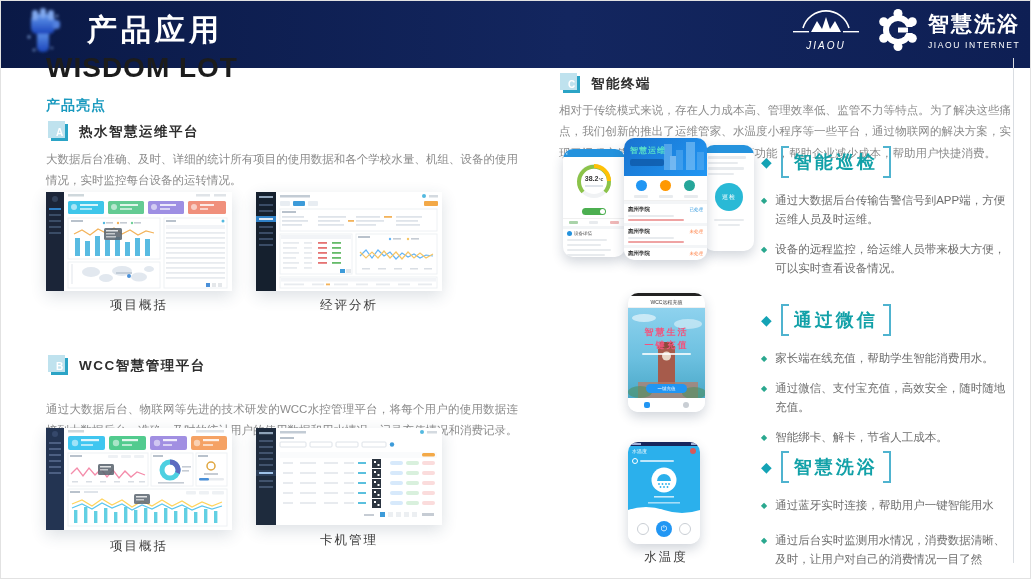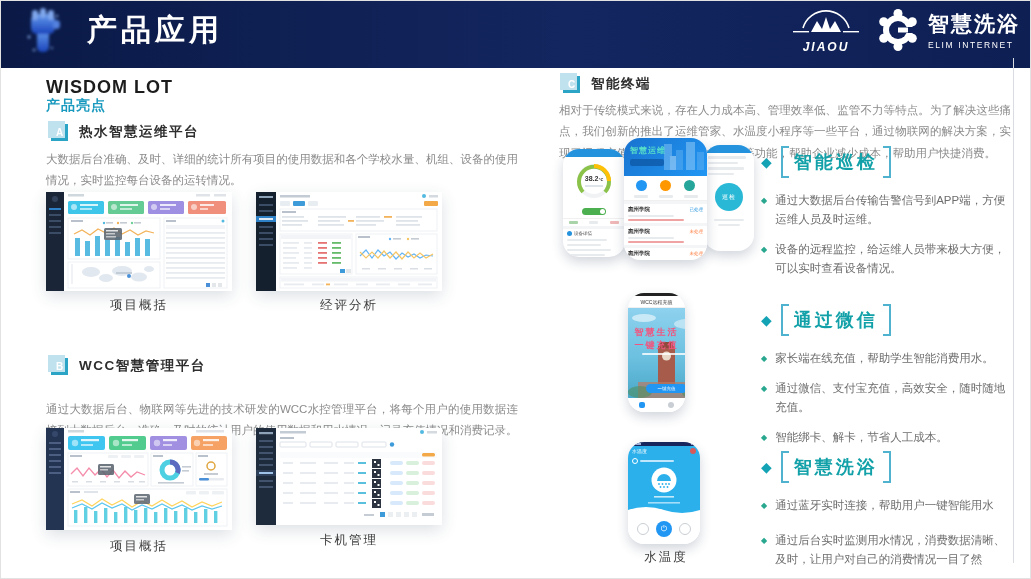--- a/index.html
+++ b/index.html
@@ -4,27 +4,27 @@
 <style>
   html,body{margin:0;padding:0;background:#f4f4f4;}
   body{font-family:"Liberation Sans","DejaVu Sans",sans-serif;}
   .page{position:relative;width:1031px;height:579px;background:#fff;border:1px solid #e2e2e2;box-sizing:border-box;overflow:hidden;}
   .abs{position:absolute;}
 
   
   .header{position:absolute;left:0;top:0;width:1031px;height:67px;background:linear-gradient(90deg,#0a1946,#13265f 55%,#0e1f54);}
   .h-title{position:absolute;left:86px;top:9px;font-size:30px;font-weight:bold;color:#fff;letter-spacing:4px;}
   .jiaou{position:absolute;left:788px;top:7px;width:74px;height:44px;text-align:center;color:#fff;}
-  .jiaou-text{font-size:12px;font-weight:bold;font-style:italic;letter-spacing:2px;margin-top:-2px;}
+  .jiaou-text{font-size:10px;font-weight:normal;font-style:italic;letter-spacing:2px;margin-top:-2px;}
   .elim{position:absolute;left:876px;top:8px;display:flex;align-items:center;gap:9px;color:#fff;}
   .elim-cn{font-size:21px;font-weight:bold;letter-spacing:2px;}
   .elim-en{font-size:8.5px;letter-spacing:1.6px;margin-top:2px;}
 
   
-  .wisdom{position:absolute;left:45px;top:76px;font-size:18px;font-weight:800;color:#1c1c1c;letter-spacing:1px;}
+  .wisdom{position:absolute;left:45px;top:51px;font-size:28px;font-weight:800;color:#1c1c1c;letter-spacing:1px;}
   .subtitle{position:absolute;left:45px;top:96px;font-size:14px;font-weight:bold;color:#1b9abf;letter-spacing:1px;}
 
   .sec-head{position:absolute;display:flex;align-items:center;gap:11px;}
   .badge{width:17px;height:17px;background:#2ba4c6;color:#fff;font-size:10px;font-weight:bold;display:flex;align-items:center;justify-content:center;position:relative;z-index:0;}
   .badge::before{content:'';position:absolute;left:-3px;top:-3px;width:17px;height:17px;background:#bfe2ee;z-index:-1;}
   .sec-title{font-size:13.5px;font-weight:bold;color:#2e2e2e;letter-spacing:1.5px;}
   .desc{position:absolute;font-size:11.5px;color:#8b8b8b;line-height:1.85;text-align:justify;}
 
   .shot{position:absolute;background:#fff;box-shadow:0 5px 16px rgba(40,60,90,.16);border-radius:2px;}
   .shot svg{display:block;}
@@ -35,21 +35,21 @@
   .feature-head{display:flex;align-items:center;gap:9px;}
   .f-diamond{color:#14a3b5;font-size:14px;line-height:1;}
   .f-title{position:relative;padding:4px 13px;font-size:18px;font-weight:bold;color:#12a1a8;letter-spacing:3px;}
   .f-title::before{content:'';position:absolute;left:0;top:0;bottom:0;width:6px;border:2px solid #4fb3cf;border-right:none;}
   .f-title::after{content:'';position:absolute;right:0;top:0;bottom:0;width:6px;border:2px solid #4fb3cf;border-left:none;}
   .f-bullets{margin-top:13px;}
   .f-bullet{display:flex;gap:8px;margin-bottom:11px;font-size:11.5px;color:#6e6e6e;line-height:1.65;}
   .f-bullet .dm{color:#2aa88f;font-size:8px;padding-top:3px;flex:0 0 auto;}
 
   
-  .phone{position:absolute;background:#fff;border-radius:16px;box-shadow:0 5px 12px rgba(30,50,80,.20);overflow:hidden;box-sizing:border-box;}
+  .phone{position:absolute;background:#fff;border-radius:10px;box-shadow:0 5px 12px rgba(30,50,80,.20);overflow:hidden;box-sizing:border-box;}
   .p-bar{background:#2492dd;height:8px;position:relative;}
   .gbar{background:#e8ebee;border-radius:1px;}
   .rbar{background:#efa3a3;border-radius:1px;}
   .edge-line{position:absolute;left:1012px;top:57px;width:1px;height:505px;background:#d9dde2;}
   .listcard{border-top:3px solid #f3f5f7;padding:2px 4px;}
   .lc-row{display:flex;justify-content:space-between;align-items:center;}
   .lc-name{font-size:5.5px;font-weight:bold;color:#333;}
   .tag-done{font-size:4.5px;color:#2492dd;}
   .tag-pend{font-size:4.5px;color:#ff7a3c;}
 </style>
@@ -104,21 +104,21 @@
             <circle cx="21" cy="37.5" r="4.5"></circle>
           <circle cx="6.7" cy="29.2" r="4.5"></circle>
             <circle cx="6.7" cy="12.8" r="4.5"></circle>
         </g>
         <circle cx="21" cy="21" r="9" fill="#0f2158"></circle>
         <rect x="27" y="18" width="13" height="6" fill="#0f2158"></rect>
         <rect x="21" y="18.5" width="10" height="5" fill="#fff"></rect>
       </svg>
       <div>
         <div class="elim-cn">智慧洗浴</div>
-        <div class="elim-en">ELIM INTERNET</div>
+        <div class="elim-en">JIAOU INTERNET</div>
       </div>
     </div>
   </div>
 
   <div class="wisdom">WISDOM LOT</div>
   <div class="subtitle">产品亮点</div>
 
   <div class="sec-head" style="left:50px;top:122px;">
     <div class="badge">A</div>
     <div class="sec-title">热水智慧运维平台</div>
@@ -621,21 +621,21 @@
       <div class="gbar" style="width:36px;height:2.5px;margin-bottom:3px;"></div>
       <div class="gbar" style="width:26px;height:2.5px;"></div>
     </div>
     <div style="width:28px;height:28px;border-radius:50%;background:#29b9d6;margin:5px auto 3px;display:flex;align-items:center;justify-content:center;color:#fff;font-size:6px;letter-spacing:1px;">巡检</div>
     <div style="padding:2px 6px;text-align:center;">
       <div class="gbar" style="width:30px;height:2px;margin:3px auto;"></div>
       <div class="gbar" style="width:22px;height:2px;margin:3px auto;"></div>
     </div>
   </div>
 
-  <div class="phone" style="left:627px;top:292px;width:57px;height:119px;">
+  <div class="phone" style="left:627px;top:292px;width:77px;height:119px;">
     <div style="height:3px;background:#222;"></div>
     <div style="height:11px;display:flex;align-items:center;justify-content:center;font-size:5px;color:#333;border-bottom:1px solid #f0f0f0;">WCC远程充值</div>
     <div style="position:relative;height:90px;background:linear-gradient(180deg,#8ed2ee 0%,#6cc0e0 55%,#4aa8c8 100%);overflow:hidden;">
       <svg width="77" height="90" viewBox="0 0 77 90" style="position:absolute;left:0;top:0;">
         <ellipse cx="16" cy="10" rx="12" ry="4" fill="#fff" opacity=".55"></ellipse>
         <ellipse cx="60" cy="16" rx="14" ry="5" fill="#fff" opacity=".45"></ellipse>
         <rect x="30" y="38" width="17" height="46" fill="#a65b4b"></rect>
         <rect x="32" y="34" width="13" height="6" fill="#8d4a3c"></rect>
         <circle cx="38.5" cy="48" r="4.5" fill="#e8d9c8"></circle>
         <rect x="10" y="74" width="60" height="16" fill="#b97a64" opacity=".7"></rect>

